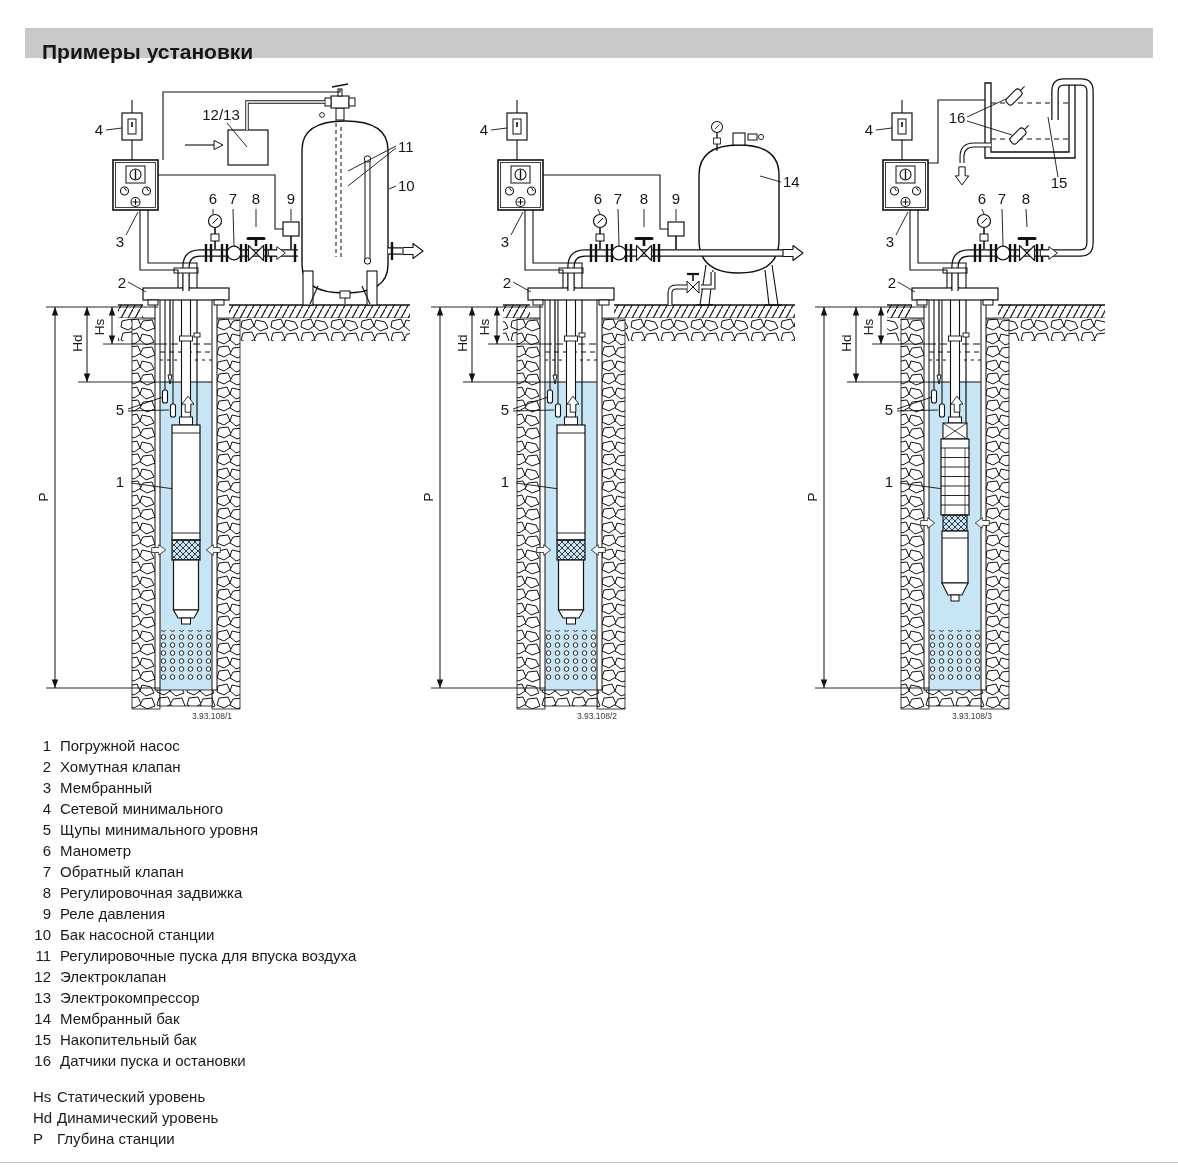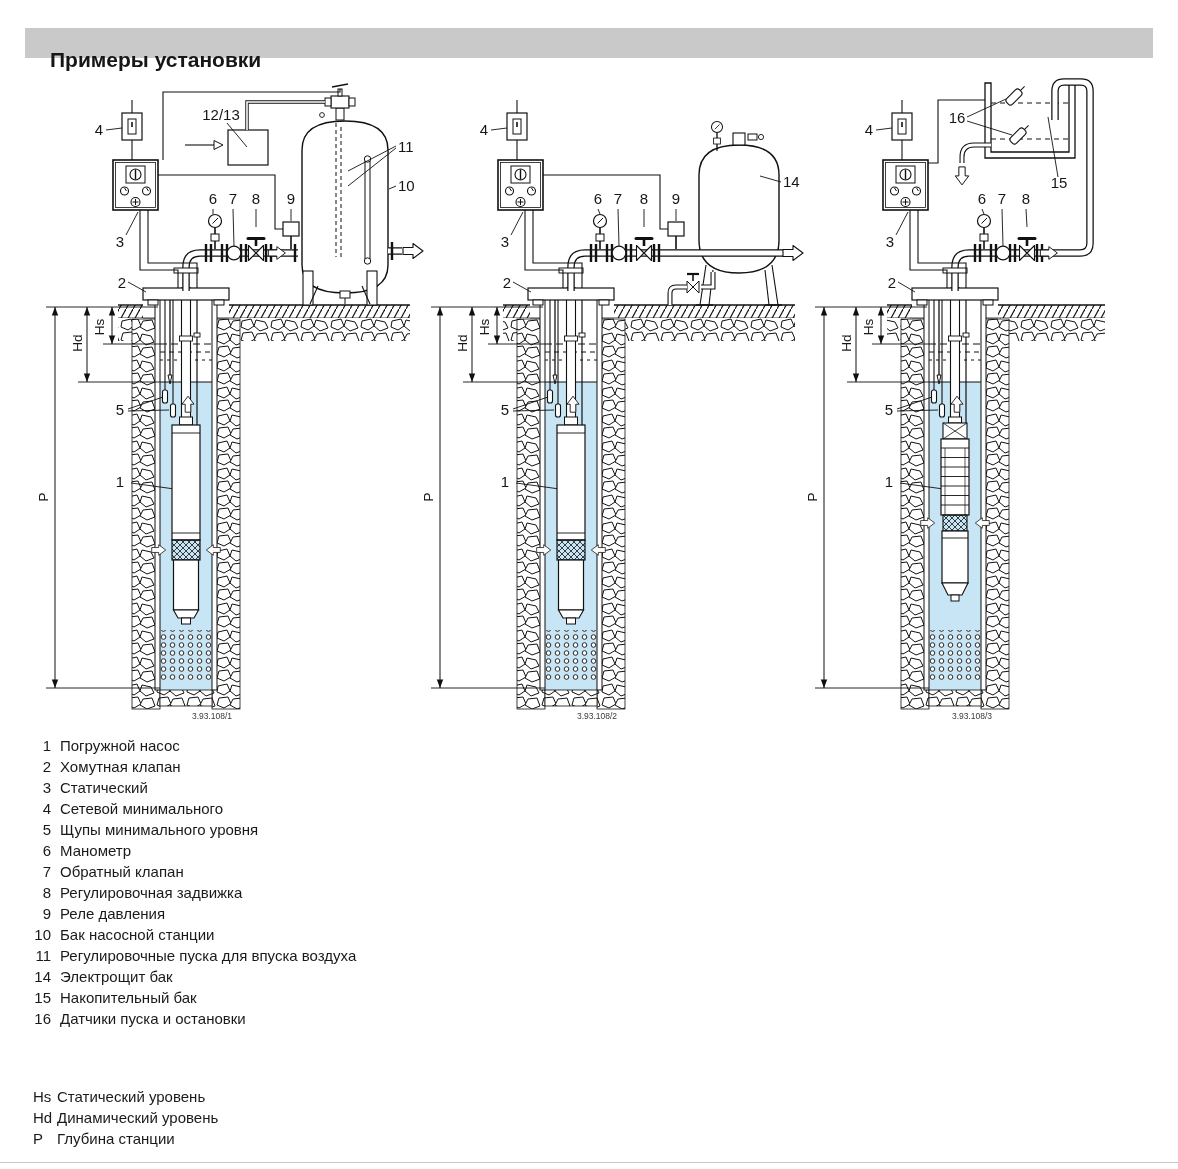--- a/index.html
+++ b/index.html
@@ -1,18 +1,18 @@
 <!DOCTYPE html>
 <html><head>
 <meta charset="utf-8">
 <style>
   html,body{margin:0;padding:0;background:#fff;}
   body{width:1178px;height:1169px;position:relative;font-family:"Liberation Sans",sans-serif;color:#1a1a1a;overflow:hidden;}
   .title-bar{position:absolute;left:25px;top:28px;width:1128px;height:30px;background:#c9c9c9;}
-  .title-bar h1{margin:16px;padding:2px 0 0 9px;font-size:21px;line-height:28px;font-weight:bold;color:#161616;}
+  .title-bar h1{margin:8px;padding:2px 0 0 9px;font-size:21px;line-height:28px;font-weight:bold;color:#161616;}
   .diagram-svg{position:absolute;left:0;top:75px;}
   .legend{position:absolute;left:33px;top:735px;}
   .legend-row{display:flex;line-height:21px;font-size:15px;}
   .legend-num{display:inline-block;width:18px;text-align:right;margin-right:9px;}
   .abbr{position:absolute;left:33px;top:1086px;}
   .abbr-row{display:flex;line-height:21px;font-size:15px;}
   .abbr-key{display:inline-block;width:24px;}
   .bottom-rule{position:absolute;left:0;top:1162px;width:1178px;height:1px;background:#c6c6c6;}
   svg text{font-family:"Liberation Sans",sans-serif;fill:#161616;}
   .callout{font-size:15px;}
@@ -463,21 +463,21 @@
   <div class="legend-row">
       <span class="legend-num">1</span>
       <span>Погружной насос</span>
     </div>
   <div class="legend-row">
       <span class="legend-num">2</span>
       <span>Хомутная клапан</span>
     </div>
   <div class="legend-row">
       <span class="legend-num">3</span>
-      <span>Статический</span>
+      <span>Мембранный</span>
     </div>
   <div class="legend-row">
       <span class="legend-num">4</span>
       <span>Сетевой минимального</span>
     </div>
   <div class="legend-row">
       <span class="legend-num">5</span>
       <span>Щупы минимального уровня</span>
     </div>
   <div class="legend-row">
@@ -498,22 +498,30 @@
     </div>
   <div class="legend-row">
       <span class="legend-num">10</span>
       <span>Бак насосной станции</span>
     </div>
   <div class="legend-row">
       <span class="legend-num">11</span>
       <span>Регулировочные пуска для впуска воздуха</span>
     </div>
   <div class="legend-row">
+      <span class="legend-num">12</span>
+      <span>Электроклапан</span>
+    </div>
+  <div class="legend-row">
+      <span class="legend-num">13</span>
+      <span>Электрокомпрессор</span>
+    </div>
+  <div class="legend-row">
       <span class="legend-num">14</span>
-      <span>Электрощит бак</span>
+      <span>Мембранный бак</span>
     </div>
   <div class="legend-row">
       <span class="legend-num">15</span>
       <span>Накопительный бак</span>
     </div>
   <div class="legend-row">
       <span class="legend-num">16</span>
       <span>Датчики пуска и остановки</span>
     </div>
 </div>

